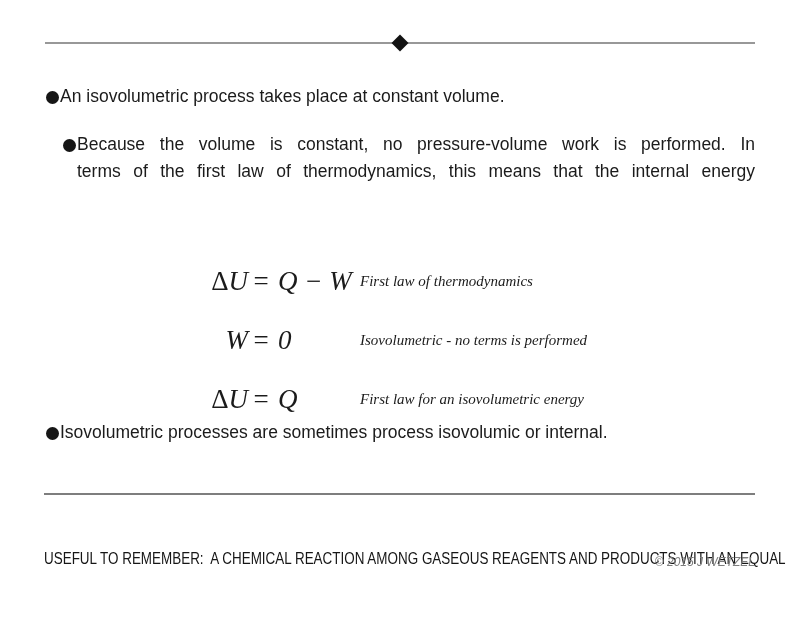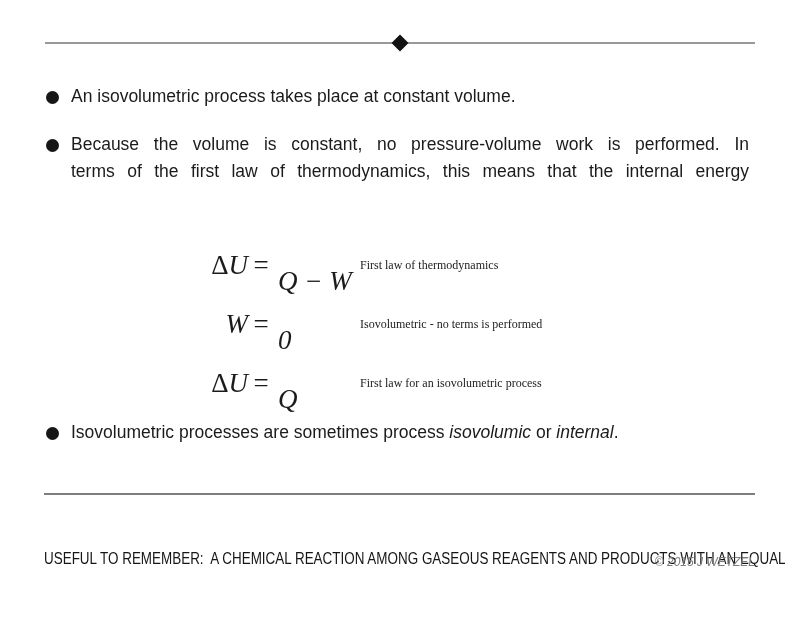--- a/index.html
+++ b/index.html
@@ -19,46 +19,46 @@
   }
   .diamond {
     position: absolute; left: 394px; top: 37px;
     width: 12px; height: 12px; background: #121212;
     transform: rotate(45deg);
   }
 
   
   .bullet-row { position: absolute; left: 46px; display: flex; width: 709px; }
   #bullet1 { top: 83px; }
-  #bullet2 { top: 131px; }
+  #bullet2 { top: 131px; justify-content: flex-end; }
   #bullet3 { top: 419px; }
   .bullet-marker {
     flex: none; width: 13px; height: 13px; border-radius: 50%;
     background: #161616; margin-top: 7.5px;
   }
   .bullet-text {
-    margin-left: 12px; width: 678px;
+    margin-left: 1px; width: 678px;
     font-size: 17.5px; line-height: 27px;
   }
   .justified { text-align: justify; text-align-last: justify; }
-  .ital { font-style: italic; }
+  .ital { }
 
   
   .equations { position: absolute; left: 170px; top: 250px; }
   .eq-row {
-    display: flex; align-items: flex-start;
+    display: flex; align-items: flex-end;
     line-height: 31px; margin-bottom: 12px;
     font-family: "Liberation Serif", serif;
   }
   .eq-lhs { flex: none; width: 78px; text-align: right; font-size: 27px; }
   .eq-rel { flex: none; width: 26px; text-align: center; font-size: 27px; }
   .eq-rhs { flex: none; width: 82px; font-size: 27px; padding-left: 4px; margin-top: 16px; }
   .eq-delta { font-style: normal; }
   .eq-var, .eq-rhs-text, .eq-rel-text { font-style: italic; }
-  .eq-note { font-size: 12px; white-space: nowrap; }
+  .eq-note { font-size: 15px; font-style: italic; white-space: nowrap; }
 
   
   .divider-bottom {
     position: absolute; left: 44px; top: 493px;
     width: 711px; height: 2px; background: #7e7e7e;
   }
   .footer-note {
     position: absolute; left: 44px; top: 500px;
     font-size: 16px; line-height: 23.5px;
     transform: scaleX(0.84); transform-origin: left top;
@@ -101,21 +101,21 @@
     <span class="eq-lhs"><span class="eq-delta"></span><span class="eq-var">W</span></span>
     <span class="eq-rel">=</span>
     <span class="eq-rhs"><span class="eq-rhs-text">0</span></span>
     <span class="eq-note">Isovolumetric - no terms is performed</span>
   </div>
 
   <div class="eq-row">
     <span class="eq-lhs"><span class="eq-delta">Δ</span><span class="eq-var">U</span></span>
     <span class="eq-rel">=</span>
     <span class="eq-rhs"><span class="eq-rhs-text">Q</span></span>
-    <span class="eq-note">First law for an isovolumetric process</span>
+    <span class="eq-note">First law for an isovolumetric energy</span>
   </div>
 
 </div>
 
 <div class="bullet-row" id="bullet3">
   <div class="bullet-marker"></div>
   <div class="bullet-text"><span>Isovolumetric processes are sometimes process </span><span class="ital">isovolumic</span><span> or </span><span class="ital">internal</span><span>.</span></div>
 </div>
 
 <div class="divider-bottom"></div>

